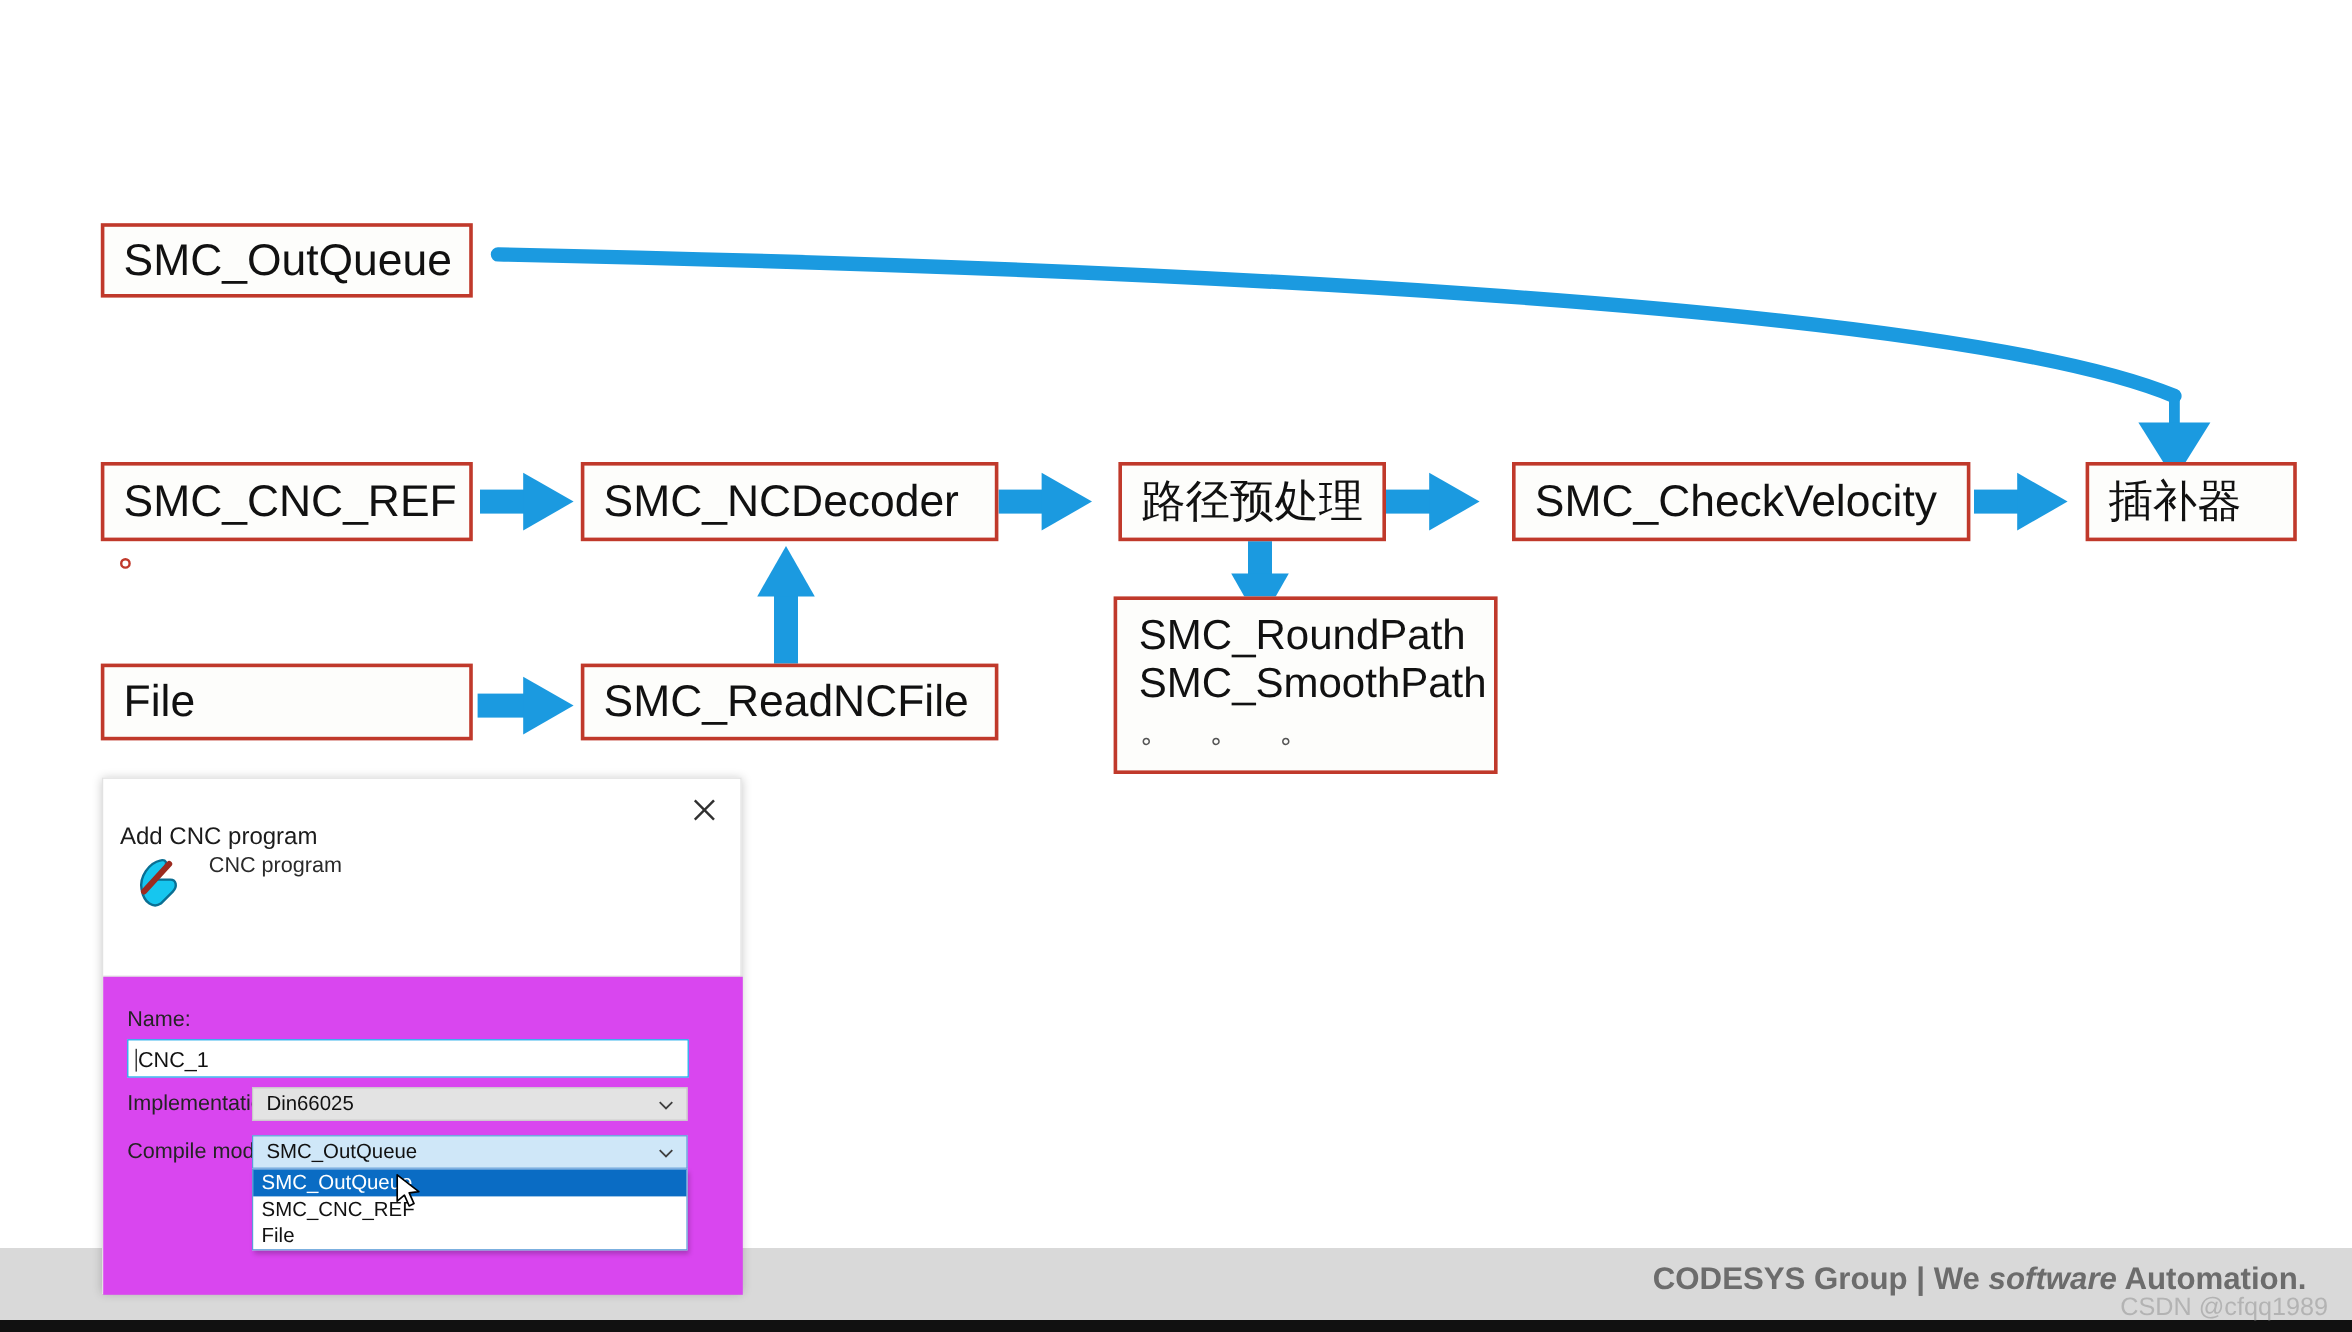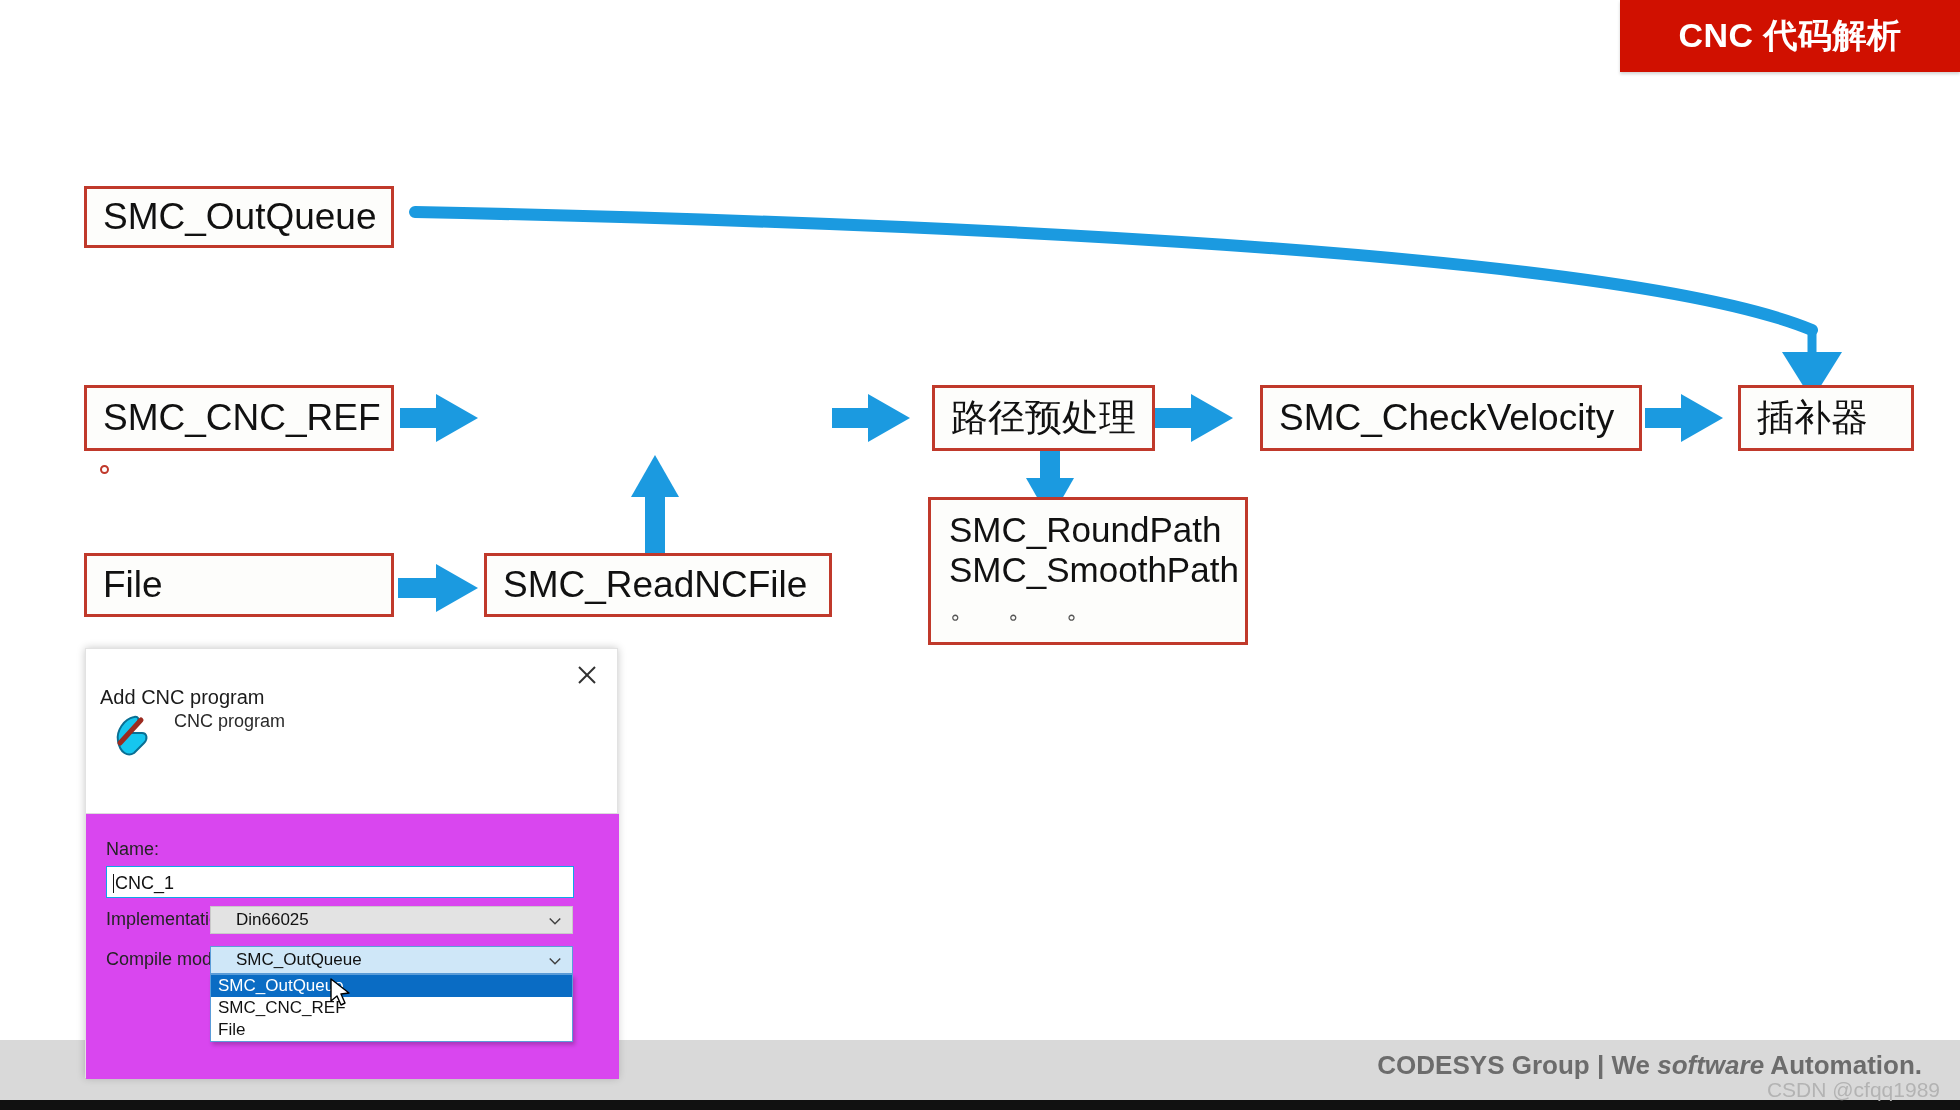--- a/index.html
+++ b/index.html
@@ -115,21 +115,21 @@
     display:flex; align-items:center;
     font-family:"Liberation Sans", sans-serif;
   }
   .caret {
     display:inline-block; width:1px; height:19px; background:#111; margin-right:1px;
   }
 
   .combo {
     position:absolute; height:28px; box-sizing:border-box;
     display:flex; align-items:center;
-    font-size:17px; color:#111; padding-left:25px;
+    font-size:17px; color:#111; padding-left:11px;
   }
   .combo .chev { position:absolute; right:9px; top:7px; }
   .combo-impl {
     left:124px; top:92px; width:363px;
     background:#e3e3e3; border:1px solid #c9c9c9;
   }
   .combo-mode {
     left:124px; top:132px; width:363px;
     background:#cfe7f8; border:1px solid #5b9dd9;
   }
@@ -144,23 +144,20 @@
     display:flex; align-items:center; white-space:nowrap;
   }
   .dd-item.sel { background:#0a6cc4; color:#ffffff; }
   .cursor-arrow { position:absolute; left:330px; top:978px; width:22px; height:30px; z-index:9; }
 </style>
 </head>
 <body>
 
 <div class="stage">
 
-  <div class="banner">
-    <span class="banner-text">CNC 代码解析</span>
-  </div>
 
   <svg class="arrow-svg" viewBox="0 0 1960 1110">
 
     <path d="M 415 212 C 900 222 1620 250 1812 330" fill="none" stroke="#1b9ae0" stroke-width="12" stroke-linecap="round"></path>
     <path d="M 1812 330 L 1812 382" fill="none" stroke="#1b9ae0" stroke-width="9"></path>
     <polygon points="1812,400 1782,352 1842,352" fill="#1b9ae0"></polygon>
 
     <g fill="#1b9ae0">
       <rect x="400" y="408" width="45" height="20"></rect>
       <polygon points="478,418 436,394 436,442"></polygon>
@@ -199,20 +196,23 @@
 
   <div class="node" style="left:84px; top:186px; width:310px; height:62px;">
     <span>SMC_OutQueue</span>
   </div>
 
   <div class="node" style="left:84px; top:385px; width:310px; height:66px;">
     <span>SMC_CNC_REF</span>
   </div>
   <div class="tinydot" style="left:100px; top:465px;"></div>
 
+  <div class="node" style="left:484px; top:385px; width:348px; height:66px;">
+    <span>SMC_NCDecoder</span>
+  </div>
 
   <div class="node" style="left:932px; top:385px; width:223px; height:66px;">
     <span>路径预处理</span>
   </div>
 
   <div class="node" style="left:1260px; top:385px; width:382px; height:66px;">
     <span>SMC_CheckVelocity</span>
   </div>
 
   <div class="node" style="left:1738px; top:385px; width:176px; height:66px;">

